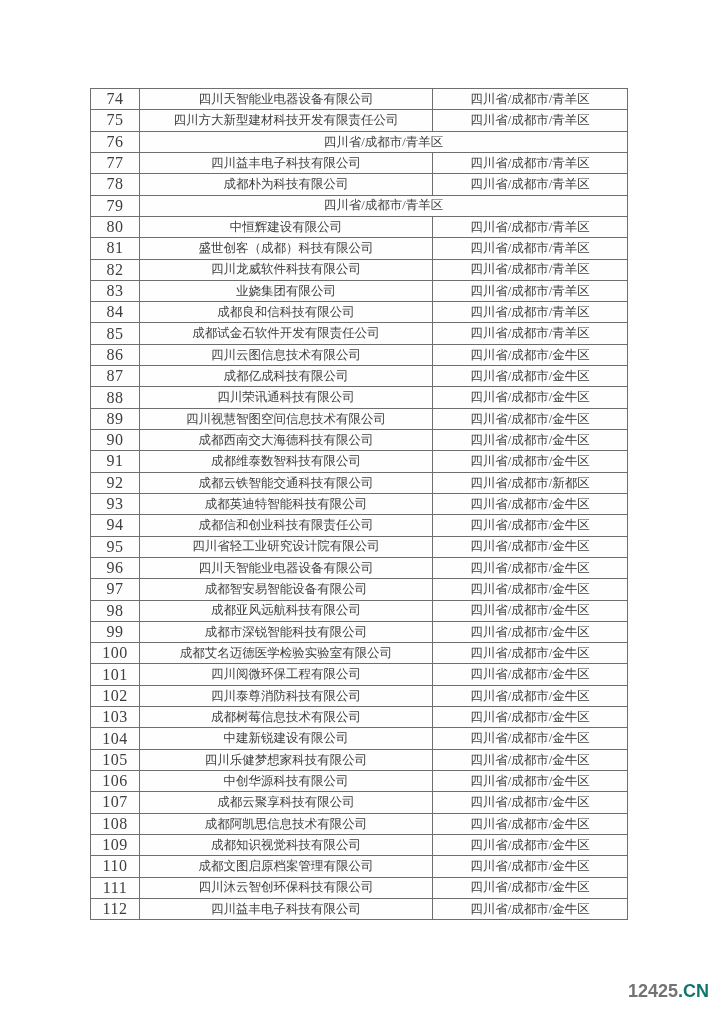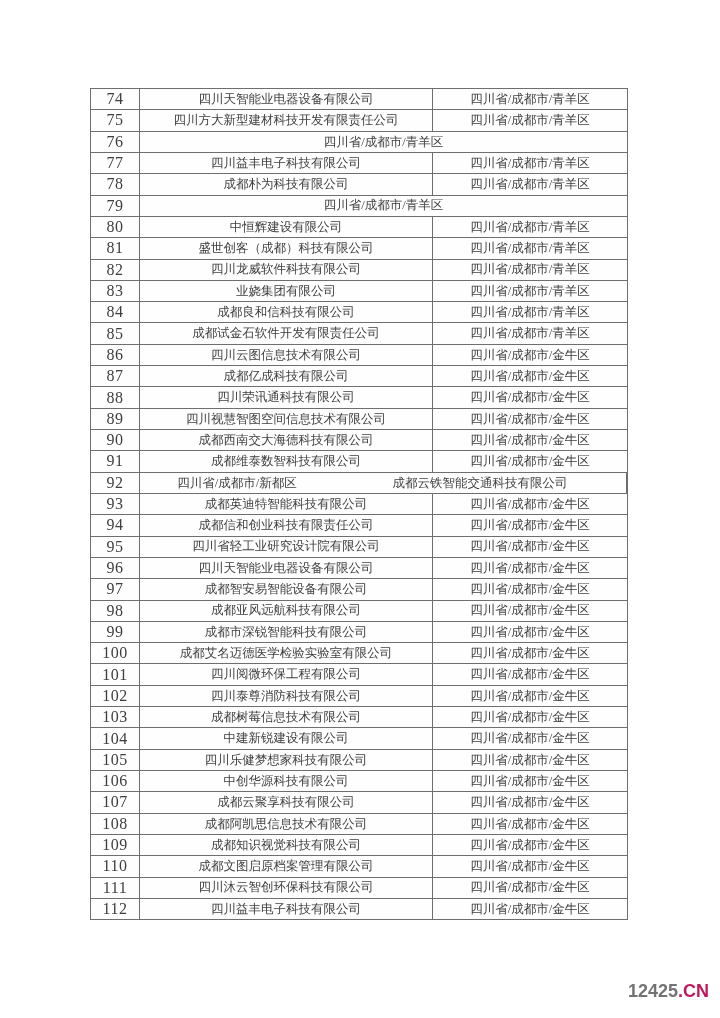--- a/index.html
+++ b/index.html
@@ -48,21 +48,21 @@
     position: absolute;
     right: 11px;
     top: 981px;
     font-family: "Liberation Sans", sans-serif;
     font-weight: bold;
     font-size: 18px;
     letter-spacing: 0px;
     user-select: none;
   }
   .watermark .wm-num { color: #737373; }
-  .watermark .wm-tld { color: #be185d; }
+  .watermark .wm-tld { color: #0f766e; }
 </style>
 </head>
 <body>
 
 <div class="page">
 
   <div class="doc-table">
 
   <div class="row">
         <div class="cell no">74</div>
@@ -147,22 +147,22 @@
         <div class="cell name">成都西南交大海德科技有限公司</div>
         <div class="cell region">四川省/成都市/金牛区</div>
       </div>
       <div class="row">
         <div class="cell no">91</div>
         <div class="cell name">成都维泰数智科技有限公司</div>
         <div class="cell region">四川省/成都市/金牛区</div>
       </div>
       <div class="row">
         <div class="cell no">92</div>
+        <div class="cell name">成都云铁智能交通科技有限公司</div>
         <div class="cell region">四川省/成都市/新都区</div>
-        <div class="cell name">成都云铁智能交通科技有限公司</div>
       </div>
       <div class="row">
         <div class="cell no">93</div>
         <div class="cell name">成都英迪特智能科技有限公司</div>
         <div class="cell region">四川省/成都市/金牛区</div>
       </div>
       <div class="row">
         <div class="cell no">94</div>
         <div class="cell name">成都信和创业科技有限责任公司</div>
         <div class="cell region">四川省/成都市/金牛区</div>

